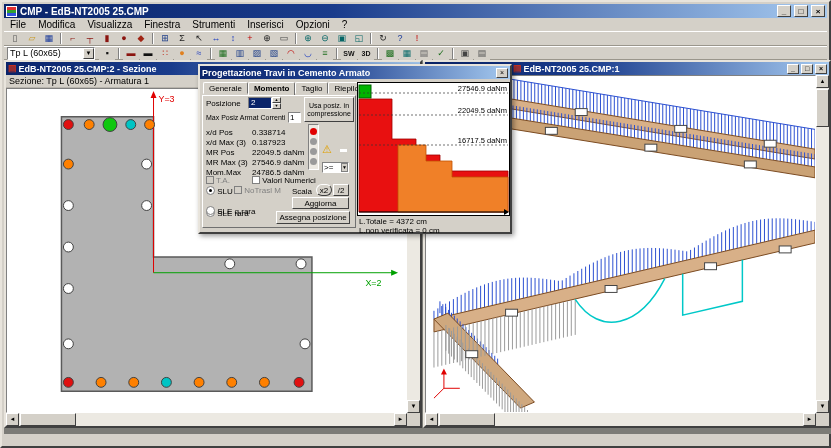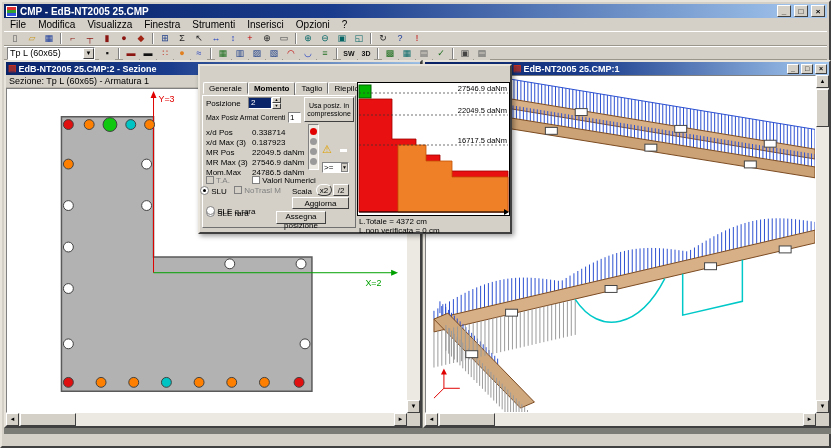--- a/index.html
+++ b/index.html
@@ -809,20 +809,24 @@
       </div>
       <div class="hscroll rw-h">
         <button class="scroll-btn sb-l">◄</button>
         <div class="h-thumb"></div>
         <button class="scroll-btn sb-r">►</button>
       </div>
       <div class="scroll-corner"></div>
     </div>
 
     <div class="dialog">
+      <div class="dlg-title">
+        <span>Progettazione Travi in Cemento Armato</span>
+        <button class="dlg-close">×</button>
+      </div>
 
       <div class="tabstrip">
         <span class="tab">Generale</span>
         <span class="tab active">Momento</span>
         <span class="tab">Taglio</span>
         <span class="tab">Riepilogo</span>
       </div>
       <div class="tabpage"></div>
 
       
@@ -865,37 +869,37 @@
         <span style="margin-left:auto;font-size:5px;background:#d4d0c8;border:1px solid #808080;line-height:7px;">▼</span>
       </span>
 
       
       <span class="abs" style="left:6px;top:110px;">
         <span class="chk dis"></span> <span class="lbl dis-txt">T.A.</span>
       </span>
       <span class="abs" style="left:52px;top:110px;">
         <span class="chk"></span> <span class="lbl">Valori Numerici</span>
       </span>
-      <span class="abs" style="left:0;top:120px;">
+      <span class="abs" style="left:6px;top:120px;">
         <span class="radio sel"></span> <span class="lbl">SLU</span>
       </span>
       <span class="abs" style="left:34px;top:120px;">
         <span class="chk dis"></span> <span class="lbl dis-txt">NoTrasl M</span>
       </span>
       <span class="abs lbl" style="left:92px;top:121px;">Scala</span>
       <button class="btn abs" style="left:116px;top:118px;width:16px;height:12px;border-radius:6px;">x2</button>
       <button class="btn abs" style="left:133px;top:118px;width:16px;height:12px;">/2</button>
       <span class="abs" style="left:6px;top:130px;margin-top:12px;">
         <span class="radio"></span> <span class="lbl">SLE rara</span>
       </span>
       <button class="btn abs" style="left:92px;top:131px;width:57px;height:12px;">Aggiorna</button>
       <span class="abs" style="left:6px;top:140px;">
         <span class="radio"></span> <span class="lbl">SLE q.rara</span>
       </span>
-      <button class="btn abs" style="left:76px;top:145px;width:50px;height:13px;">Assegna posizione</button>
+      <button class="btn abs" style="left:76px;top:145px;width:74px;height:13px;">Assegna posizione</button>
 
       
       <div class="chartbox">
         <svg viewBox="0 0 151 132" preserveAspectRatio="none">
           <rect x="1" y="2" width="12" height="13" fill="#00b400" stroke="#006000"></rect>
           <polygon points="1,16 34,16 34,56 58,56 58,72 82,72 82,88 150,88 150,129 1,129" fill="#e81010" stroke="#a00000" stroke-width="0.8"></polygon>
           <polygon points="40,62 68,62 68,78 94,78 94,94 150,94 150,129 40,129" fill="#f08028" stroke="#c05000" stroke-width="0.8"></polygon>
           <line x1="1" y1="10" x2="150" y2="10" stroke="#333" stroke-dasharray="2,2" stroke-width="0.7"></line>
           <line x1="1" y1="32" x2="150" y2="32" stroke="#333" stroke-dasharray="2,2" stroke-width="0.7"></line>
           <line x1="1" y1="62" x2="150" y2="62" stroke="#333" stroke-dasharray="2,2" stroke-width="0.7"></line>

